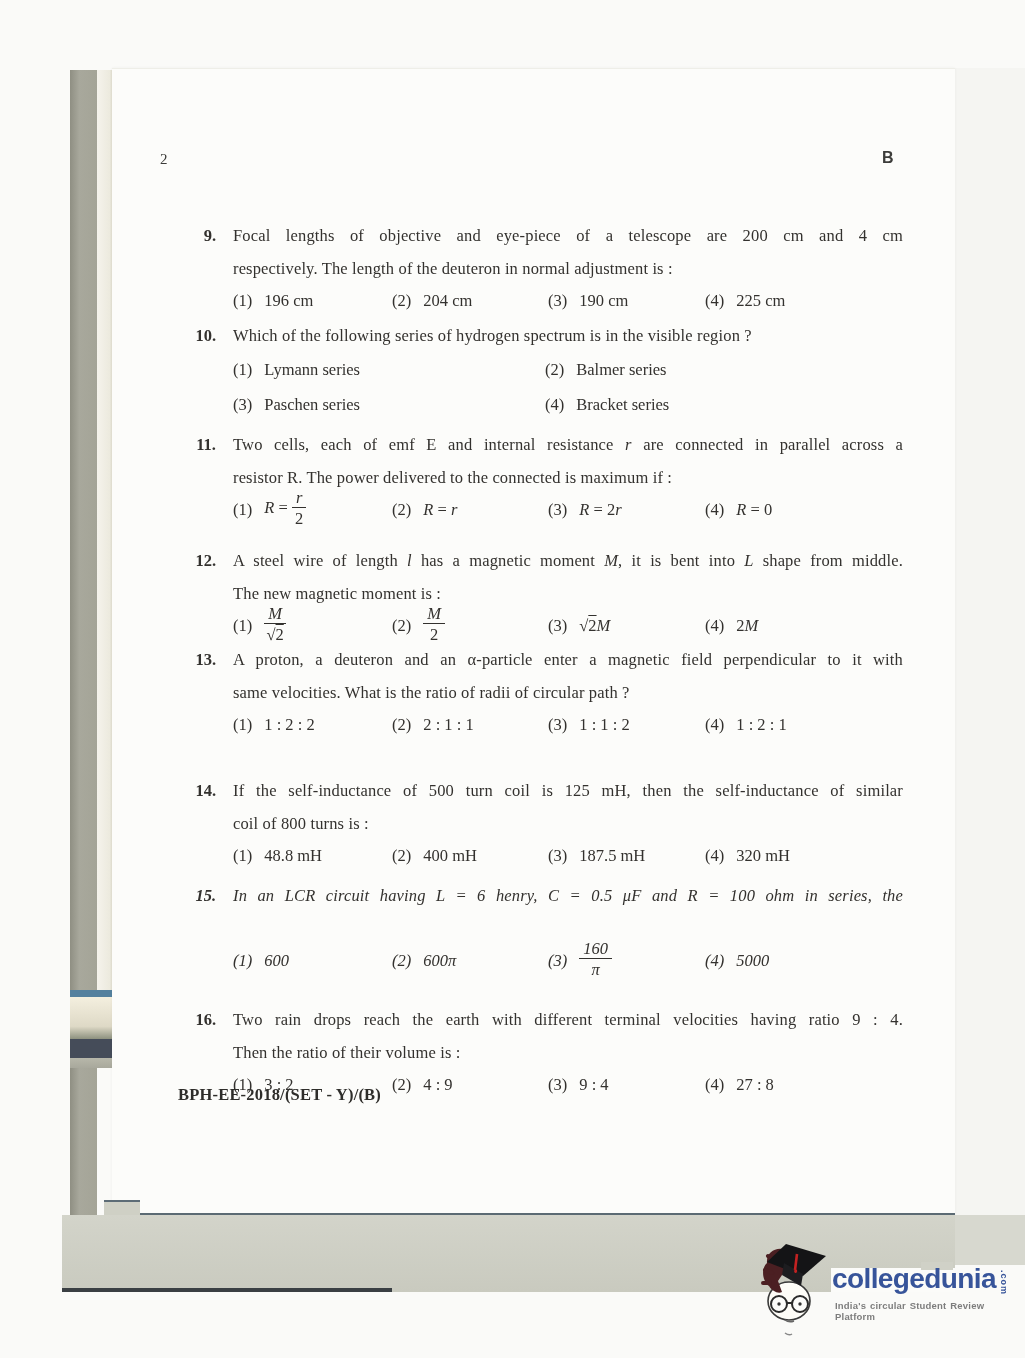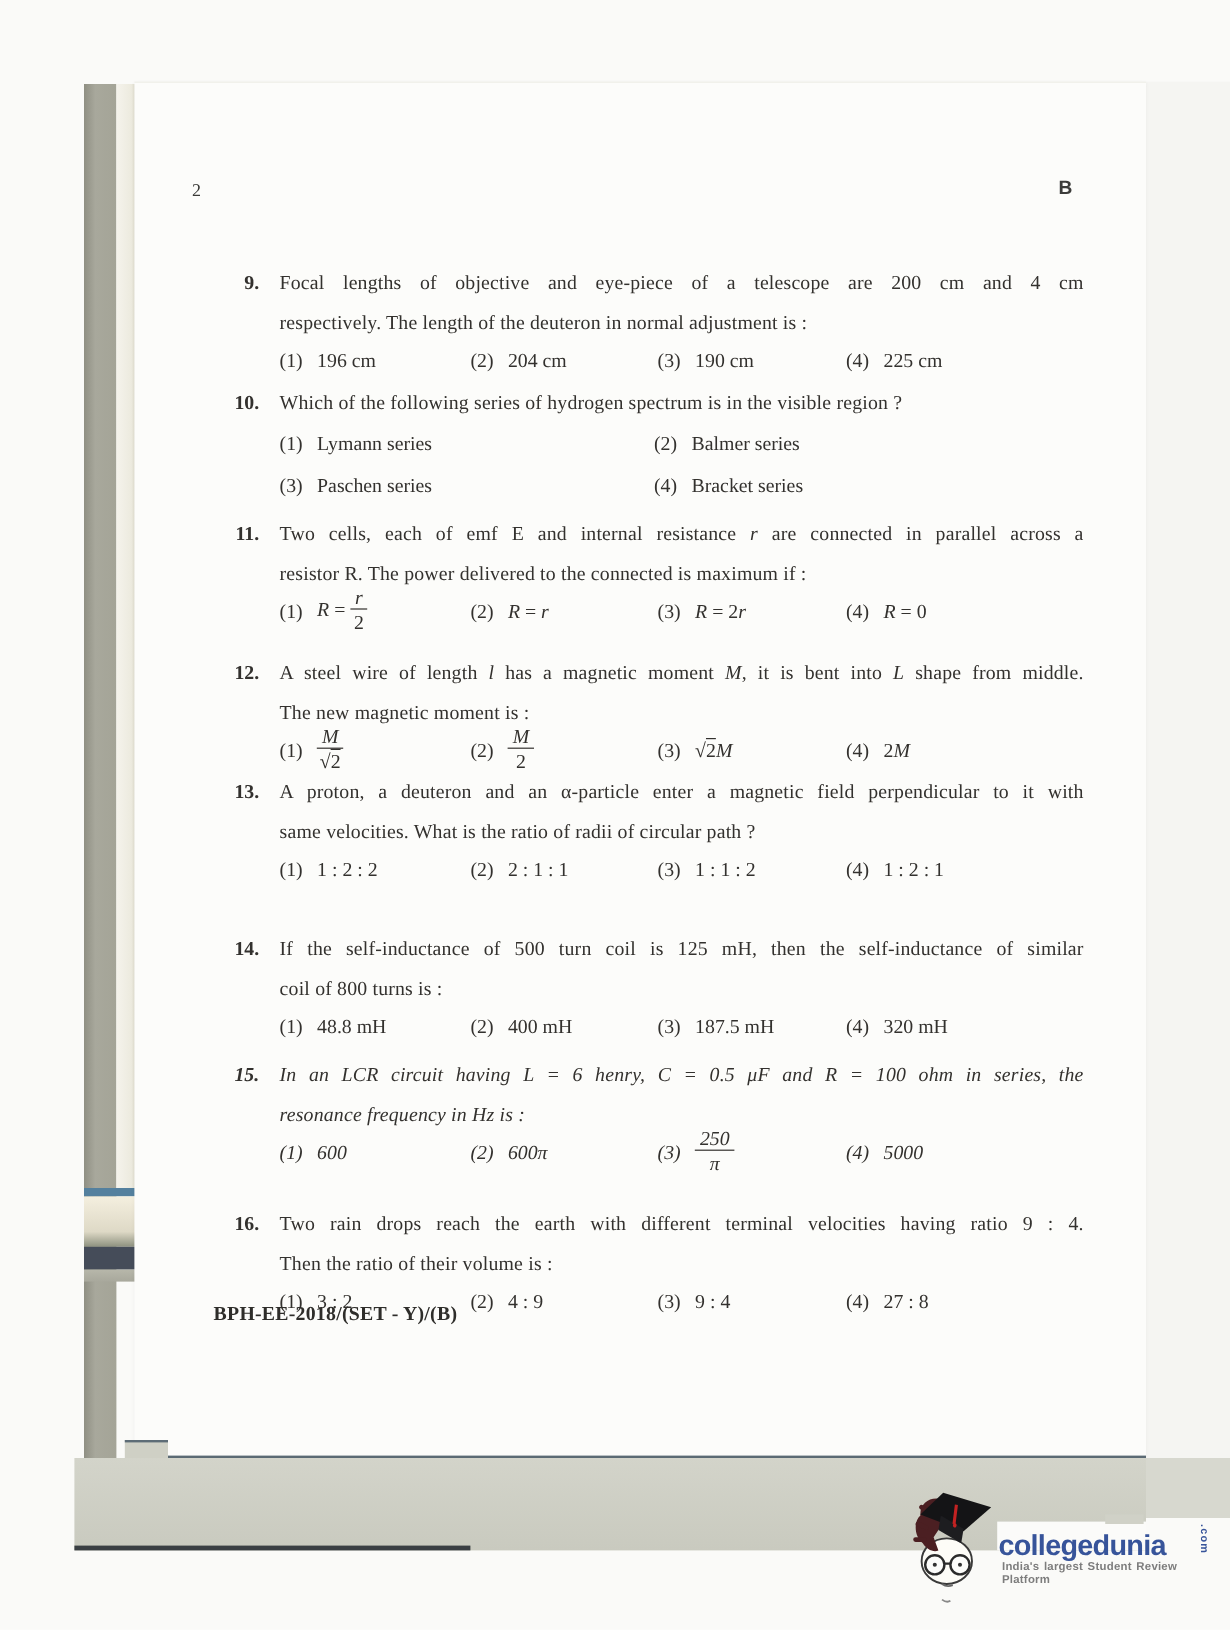--- a/index.html
+++ b/index.html
@@ -52,21 +52,21 @@
   .it{font-style:italic;}
   .frac{display:inline-block;vertical-align:middle;text-align:center;line-height:normal;margin-top:-3px;}
   .frac .fn{display:block;line-height:19px;padding:0 4px 0;border-bottom:1.4px solid #33312e;}
   .frac .fd{display:block;line-height:19px;padding-top:1px;}
   .sqrt .ov{text-decoration:overline;}
 
   
   .logo{position:absolute;left:758px;top:1243px;width:262px;height:100px;}
   .mascot{position:absolute;left:0;top:0;width:74px;height:95px;}
   .brand-row{position:absolute;left:74px;top:20px;font-family:"Liberation Sans",sans-serif;
-    font-weight:bold;font-size:24px;letter-spacing:-.6px;margin-top:12px;}
+    font-weight:bold;font-size:28px;letter-spacing:-.6px;}
   .tld{position:absolute;left:241px;top:27px;font-family:"Liberation Sans",sans-serif;
     font-weight:bold;font-size:9px;letter-spacing:1px;writing-mode:vertical-rl;}
   .tagline{position:absolute;left:77px;top:57px;font-family:"Liberation Sans",sans-serif;
     font-weight:bold;font-size:9.5px;letter-spacing:.2px;word-spacing:1px;}
 </style>
 </head>
 <body>
 
 <div class="root">
 
@@ -218,33 +218,32 @@
             </span>
             <span class="opt" style="left: 472px;">
               <span class="lbl">(4)</span>
               <span><span>320 mH</span></span>
             </span>
           </div>
         </div>
         <div class="q" style="top: 810px; font-style: italic;">
           <div class="qnum">15.</div>
           <div class="line just"><span>In an LCR circuit having L = 6 henry, C = 0.5 μF and R = 100 ohm in series, the</span></div>
-          <div class="line"><span>resonance frequency in Hz is :</span></div>
           <div class="opts" style="top: 65px;">
             <span class="opt" style="left: 0px;">
               <span class="lbl">(1)</span>
               <span><span>600</span></span>
             </span>
             <span class="opt" style="left: 159px;">
               <span class="lbl">(2)</span>
               <span><span>600π</span></span>
             </span>
             <span class="opt" style="left: 315px;">
               <span class="lbl">(3)</span>
-              <span><span class="frac"><span class="fn"><span>250</span></span><span class="fd"><span>π</span></span></span></span>
+              <span><span class="frac"><span class="fn"><span>160</span></span><span class="fd"><span>π</span></span></span></span>
             </span>
             <span class="opt" style="left: 472px;">
               <span class="lbl">(4)</span>
               <span><span>5000</span></span>
             </span>
           </div>
         </div>
         <div class="q" style="top: 934px;">
           <div class="qnum">16.</div>
           <div class="line just"><span>Two rain drops reach the earth with different terminal velocities having ratio 9 : 4.</span></div>
@@ -291,16 +290,16 @@
       <circle cx="21" cy="61" r="8" fill="rgba(252,252,250,0.85)" stroke="#2b2b2b" stroke-width="2"></circle>
       <circle cx="42" cy="61" r="8" fill="rgba(252,252,250,0.85)" stroke="#2b2b2b" stroke-width="2"></circle>
       <line x1="29" y1="60" x2="34" y2="60" stroke="#2b2b2b" stroke-width="2"></line>
       <circle cx="21" cy="61" r="1.7" fill="#333"></circle>
       <circle cx="42" cy="61" r="1.7" fill="#333"></circle>
       <path d="M27,77 Q31,80 36,78" stroke="#666" stroke-width="1.5" fill="none"></path>
       <path d="M27,90 Q31,93 34,91" stroke="#888" stroke-width="1.5" fill="none"></path>
     </svg>
     <div class="brand-row" style="color: rgb(55, 84, 154);">collegedunia</div>
     <div class="tld" style="color: rgb(55, 84, 154);">.com</div>
-    <div class="tagline" style="color: rgb(125, 125, 125);">India's largest Student Review Platform</div>
+    <div class="tagline" style="color: rgb(125, 125, 125);">India's circular Student Review Platform</div>
   </div>
 
 </div>
 
 </body></html>

